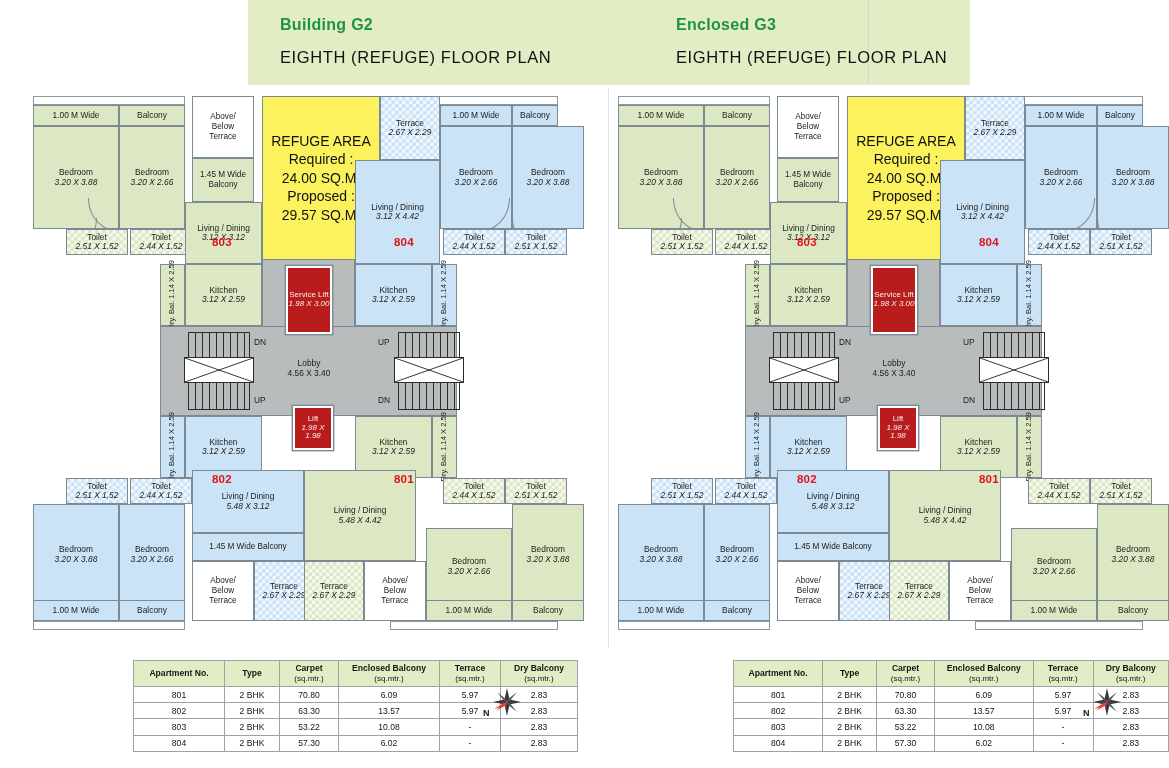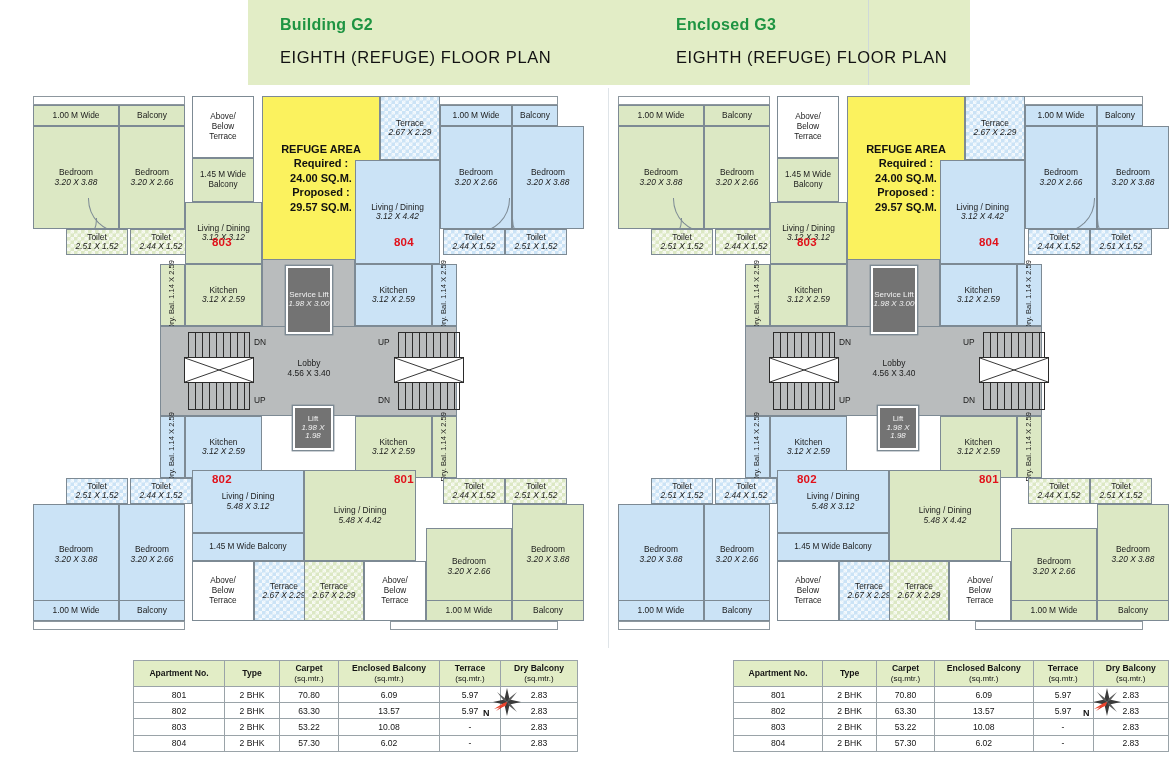--- a/index.html
+++ b/index.html
@@ -28,42 +28,42 @@
   .rm{position:absolute;box-sizing:border-box;border:1.6px solid #7d8a94;
       display:flex;flex-direction:column;align-items:center;justify-content:center;
       text-align:center;line-height:1.12;font-size:8.4px;color:#1b1b1b;}
   .rm .n{display:block;}
   .rm .d{display:block;font-style:italic;}
   .green{background:#dce8c4;}
   .blue{background:#cbe3f6;}
   .yellow{background:#fbf25e;}
   .grey{background:#b9bcbd;}
   .white{background:#ffffff;}
-  .dark{background:#737373;color:#f2f2f2;border:2.4px solid #ffffff;
+  .dark{background:#b91c1c;color:#f2f2f2;border:2.4px solid #ffffff;
         box-shadow:0 0 0 1.4px #7d8a94;}
   .noborder{border:none;}
 
   
   .chk-blue{
     background-color:#cbe3f6;
     background-image:
       linear-gradient(45deg,rgba(255,255,255,.75) 25%,transparent 25%,transparent 75%,rgba(255,255,255,.75) 75%),
       linear-gradient(45deg,rgba(255,255,255,.75) 25%,transparent 25%,transparent 75%,rgba(255,255,255,.75) 75%);
     background-size:7px 7px;background-position:0 0,3.5px 3.5px;
   }
   .chk-green{
     background-color:#dce8c4;
     background-image:
       linear-gradient(45deg,rgba(255,255,255,.75) 25%,transparent 25%,transparent 75%,rgba(255,255,255,.75) 75%),
       linear-gradient(45deg,rgba(255,255,255,.75) 25%,transparent 25%,transparent 75%,rgba(255,255,255,.75) 75%);
     background-size:7px 7px;background-position:0 0,3.5px 3.5px;
   }
 
   .apt-no{position:absolute;font-size:11.5px;font-weight:bold;color:#e1121b;letter-spacing:.2px;}
-  .refuge-txt{font-size:11px;font-weight:bold;line-height:1.32;color:#111;}
+  .refuge-txt{font-size:14px;font-weight:normal;line-height:1.32;color:#111;}
   .vert{writing-mode:vertical-rl;transform:rotate(180deg);font-size:7.6px;white-space:nowrap;}
   .lbl{position:absolute;font-size:8.4px;color:#1b1b1b;white-space:nowrap;text-align:center;line-height:1.15;}
 
   
   .stair{position:absolute;}
   .stair .tread{position:absolute;background:#2b2b2b;}
   .stair .mid{position:absolute;background:#ffffff;border:1.3px solid #2b2b2b;box-sizing:border-box;}
   .stair .mid svg{display:block;width:100%;height:100%;}
 
   

